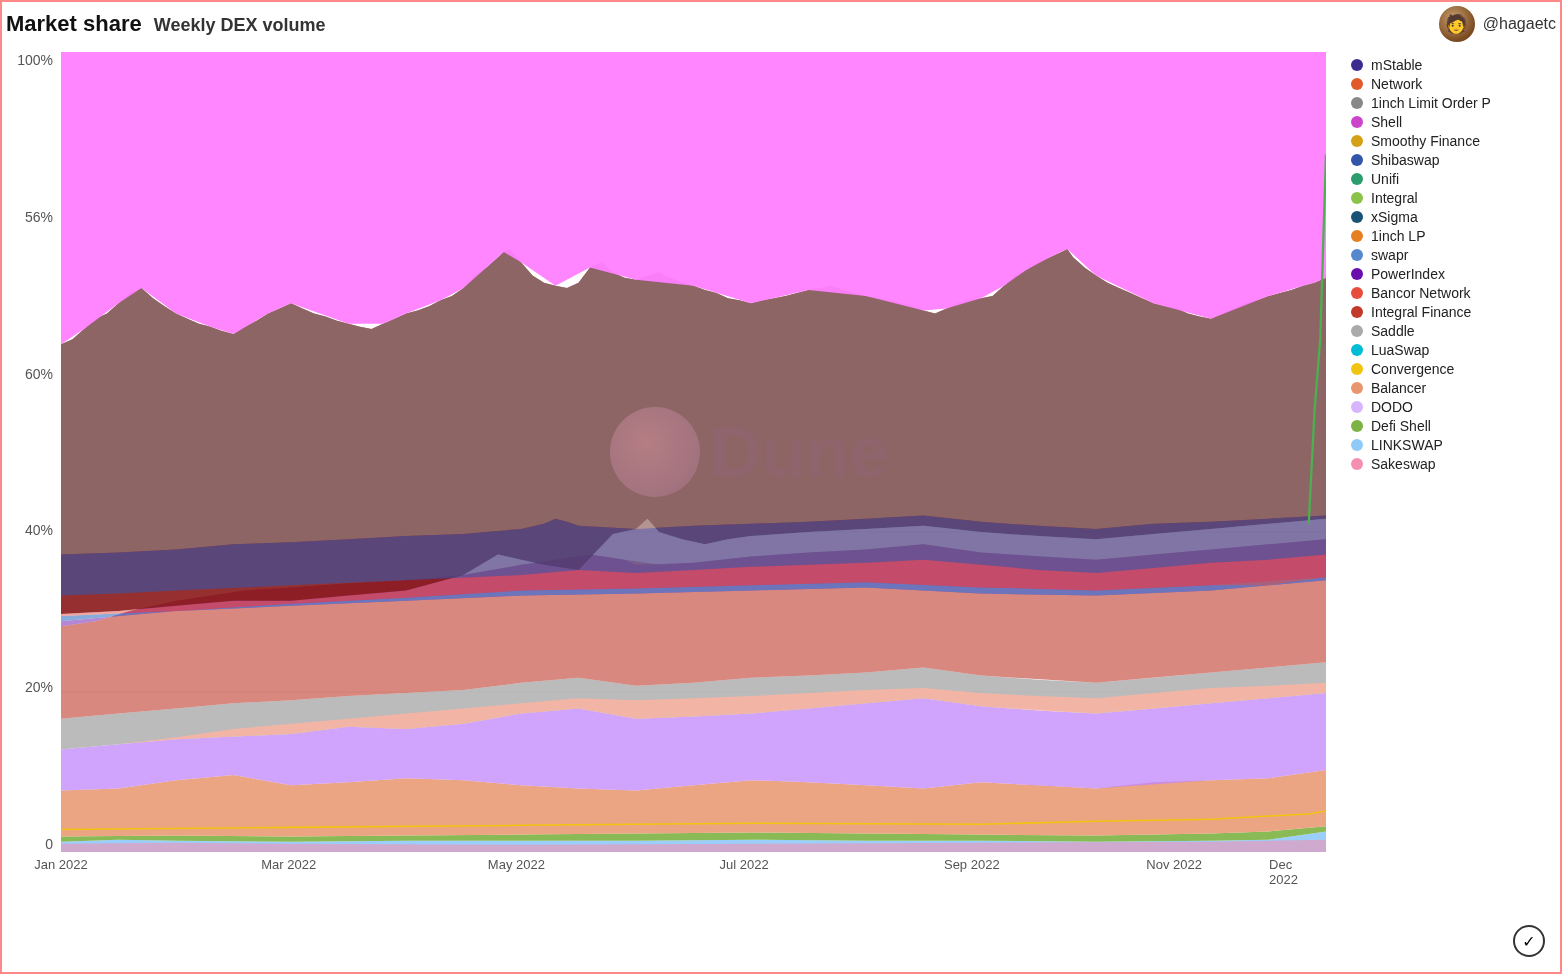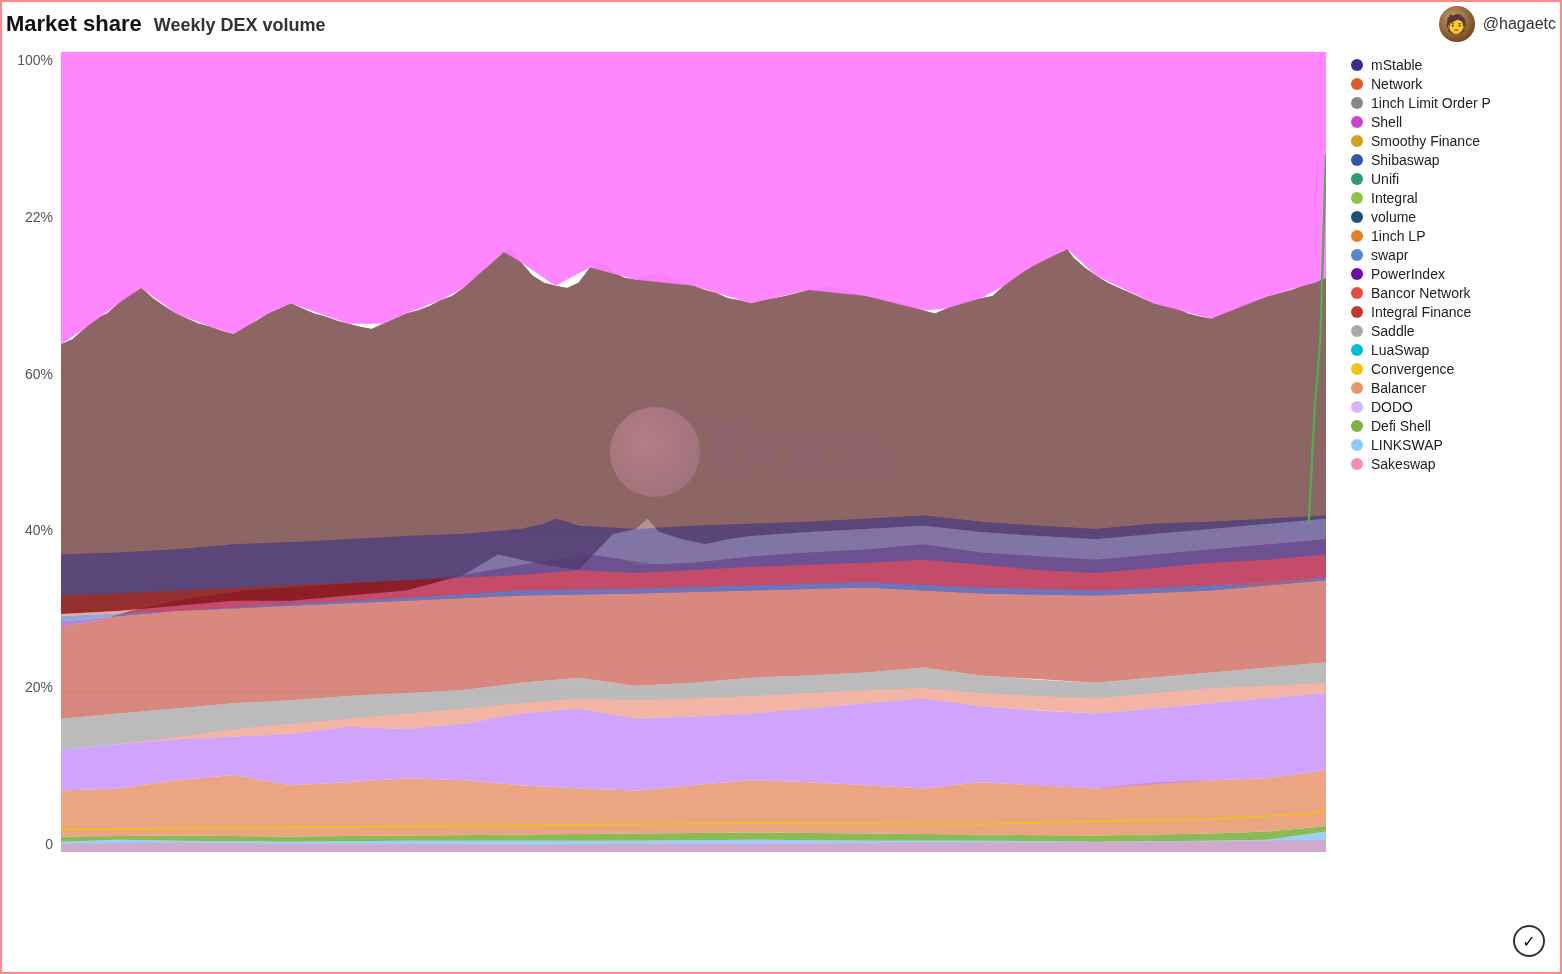--- a/index.html
+++ b/index.html
@@ -178,21 +178,21 @@
       <div class="avatar">🧑</div>
       <span>@hagaetc</span>
     </div>
   </div>
 
   <div class="chart-area">
     <div class="chart-wrapper">
 
       <div class="y-axis">
         <span class="y-label">100%</span>
-        <span class="y-label">22%</span>
+        <span class="y-label">56%</span>
         <span class="y-label">60%</span>
         <span class="y-label">40%</span>
         <span class="y-label">20%</span>
         <span class="y-label">0</span>
       </div>
 
       <div class="chart-inner">
         <svg width="100%" height="100%" viewBox="0 0 1100 780" preserveAspectRatio="none">
 
           <line x1="0" y1="0" x2="1100" y2="0" stroke="#ddd" stroke-width="0.5"></line>
@@ -619,20 +619,29 @@
 
         </svg>
 
         
         <div class="dune-watermark">
           <span class="dune-circle"></span>
           <span>Dune</span>
         </div>
       </div>
 
+      <div class="x-axis">
+        <span class="x-label" style="left:0%">Jan 2022</span>
+        <span class="x-label" style="left:18%">Mar 2022</span>
+        <span class="x-label" style="left:36%">May 2022</span>
+        <span class="x-label" style="left:54%">Jul 2022</span>
+        <span class="x-label" style="left:72%">Sep 2022</span>
+        <span class="x-label" style="left:88%">Nov 2022</span>
+        <span class="x-label" style="left:97%">Dec 2022</span>
+      </div>
     </div>
 
     <div class="legend">
       <div class="legend-item">
         <div class="legend-dot" style="background:#3b2d8f"></div>
         <span>mStable</span>
       </div>
       <div class="legend-item">
         <div class="legend-dot" style="background:#e05a2b"></div>
         <span>Network</span>
@@ -656,21 +665,21 @@
       <div class="legend-item">
         <div class="legend-dot" style="background:#2d9c6e"></div>
         <span>Unifi</span>
       </div>
       <div class="legend-item">
         <div class="legend-dot" style="background:#8bc34a"></div>
         <span>Integral</span>
       </div>
       <div class="legend-item">
         <div class="legend-dot" style="background:#1a5276"></div>
-        <span>volume</span>
+        <span>xSigma</span>
       </div>
       <div class="legend-item">
         <div class="legend-dot" style="background:#e67e22"></div>
         <span>1inch LP</span>
       </div>
       <div class="legend-item">
         <div class="legend-dot" style="background:#5588cc"></div>
         <span>swapr</span>
       </div>
       <div class="legend-item">

